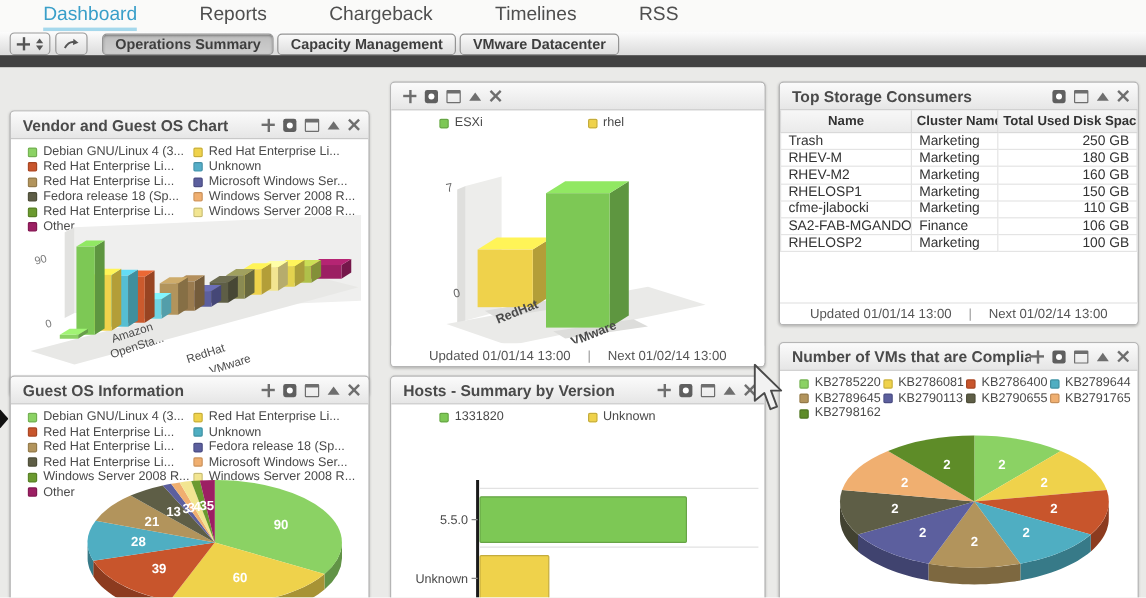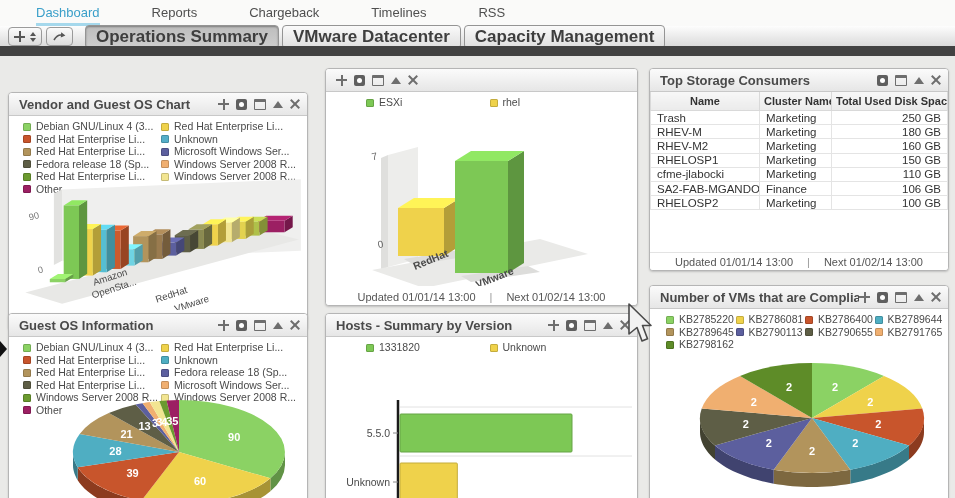--- a/index.html
+++ b/index.html
@@ -1,37 +1,37 @@
 <!DOCTYPE html>
 <html><head>
 <meta charset="utf-8">
 <style>
   html,body{margin:0;padding:0;}
   .page{position:relative;width:955px;height:498px;overflow:hidden;background:#EAEAE8;
         font-family:"Liberation Sans",sans-serif;color:#444;}
   
   .topnav{position:absolute;top:0;left:0;right:0;height:26px;background:#FAFAF9;
           display:flex;align-items:stretch;padding-left:36px;gap:52px;}
-  .nav-item{display:flex;align-items:center;font-size:13px;color:#4F4F4F;cursor:pointer;
+  .nav-item{display:flex;align-items:center;font-size:16px;color:#4F4F4F;cursor:pointer;
             border-bottom:3px solid transparent;padding-top:2px;text-align:center;}
   .nav-item.active{color:#3A9FC9;border-bottom-color:#A5D8EC;}
   
   .toolbar{position:absolute;top:26px;left:0;right:0;height:21px;display:flex;align-items:center;
            padding-left:8px;gap:4px;background:linear-gradient(#FDFDFD,#D9D9D9);
            border-bottom:1px solid #ABABAB;}
   .tool-btn{display:flex;align-items:center;gap:3px;height:15px;padding:1px 5px;border:1px solid #9A9A9A;
             border-radius:4px;background:linear-gradient(#FBFBFB,#DCDCDC);}
   .plus-glyph{position:relative;width:11px;height:11px;}
   .plus-glyph::before{content:"";position:absolute;left:0;top:4.5px;width:11px;height:2px;background:#555;}
   .plus-glyph::after{content:"";position:absolute;left:4.5px;top:0;width:2px;height:11px;background:#555;}
   .spin-arrows{display:flex;flex-direction:column;gap:2px;margin-left:2px;}
   .tri-up{width:0;height:0;border-left:3px solid transparent;border-right:3px solid transparent;border-bottom:4px solid #555;}
   .tri-dn{width:0;height:0;border-left:3px solid transparent;border-right:3px solid transparent;border-top:4px solid #555;}
   .tabs{display:flex;gap:3px;margin-left:8px;}
-  .tb-tab{border:1px solid #949494;border-radius:4px;padding:1px 10px;font-size:17px;font-weight:bold;
+  .tb-tab{border:1px solid #949494;border-radius:4px;padding:1px 10px;font-size:12px;font-weight:bold;
           color:#3E3E3E;background:linear-gradient(#FAFAFA,#DEDEDE);white-space:nowrap;cursor:pointer;}
   .tb-tab.active{background:linear-gradient(#BDBDBD,#CECECE);box-shadow:inset 0 1px 2px rgba(0,0,0,.35);}
   .darkstrip{position:absolute;top:46px;left:0;right:0;height:10px;background:#424242;}
   
   .widget{position:absolute;background:#FFF;border:1px solid #B5B5B5;border-radius:4px;
           box-shadow:0 1px 2px rgba(0,0,0,.18);overflow:hidden;}
   #w-vendor{left:8px;top:68px;width:298px;height:236px;margin-top:24px;}
   #w-platforms{left:325px;top:68px;width:311px;height:236px;}
   #w-storage{left:649px;top:68px;width:298px;height:201px;}
   #w-guestos{left:8px;top:313px;width:298px;height:200px;}
@@ -107,22 +107,22 @@
       </span>
     </div>
     <div class="tool-btn">
       <svg width="15" height="11" viewBox="0 0 15 11">
         <path d="M2 9 Q6 2.5 11 4.5" fill="none" stroke="#555" stroke-width="1.6"></path>
         <path d="M9.2 1.2 L13.4 4.6 L8.8 6.4 Z" fill="#555"></path>
       </svg>
     </div>
     <div class="tabs">
         <div class="tb-tab active">Operations Summary</div>
+        <div class="tb-tab">Capacity Management</div>
         <div class="tb-tab">VMware Datacenter</div>
-        <div class="tb-tab">Capacity Management</div>
       </div>
   </div>
   <div class="darkstrip"></div>
 
   <div class="widget" id="w-vendor">
     <div class="w-title">
       <span class="title">Vendor and Guest OS Chart</span>
       <span class="w-icons">
           <span class="wi wi-plus"></span>
           <span class="wi wi-zoom"></span>

